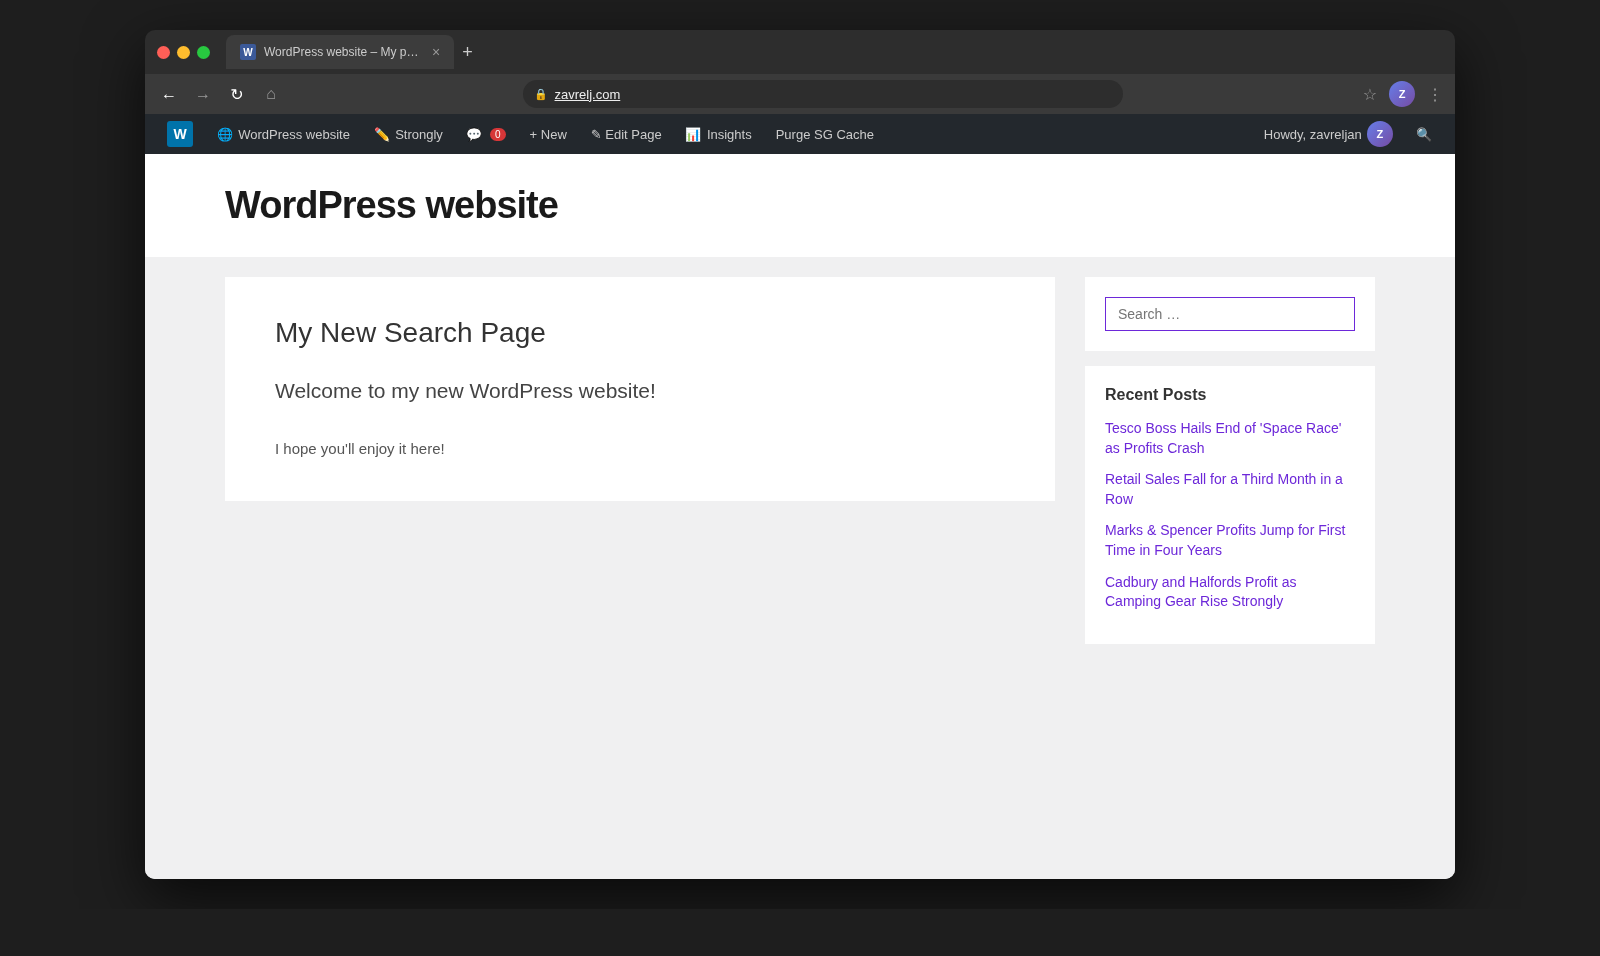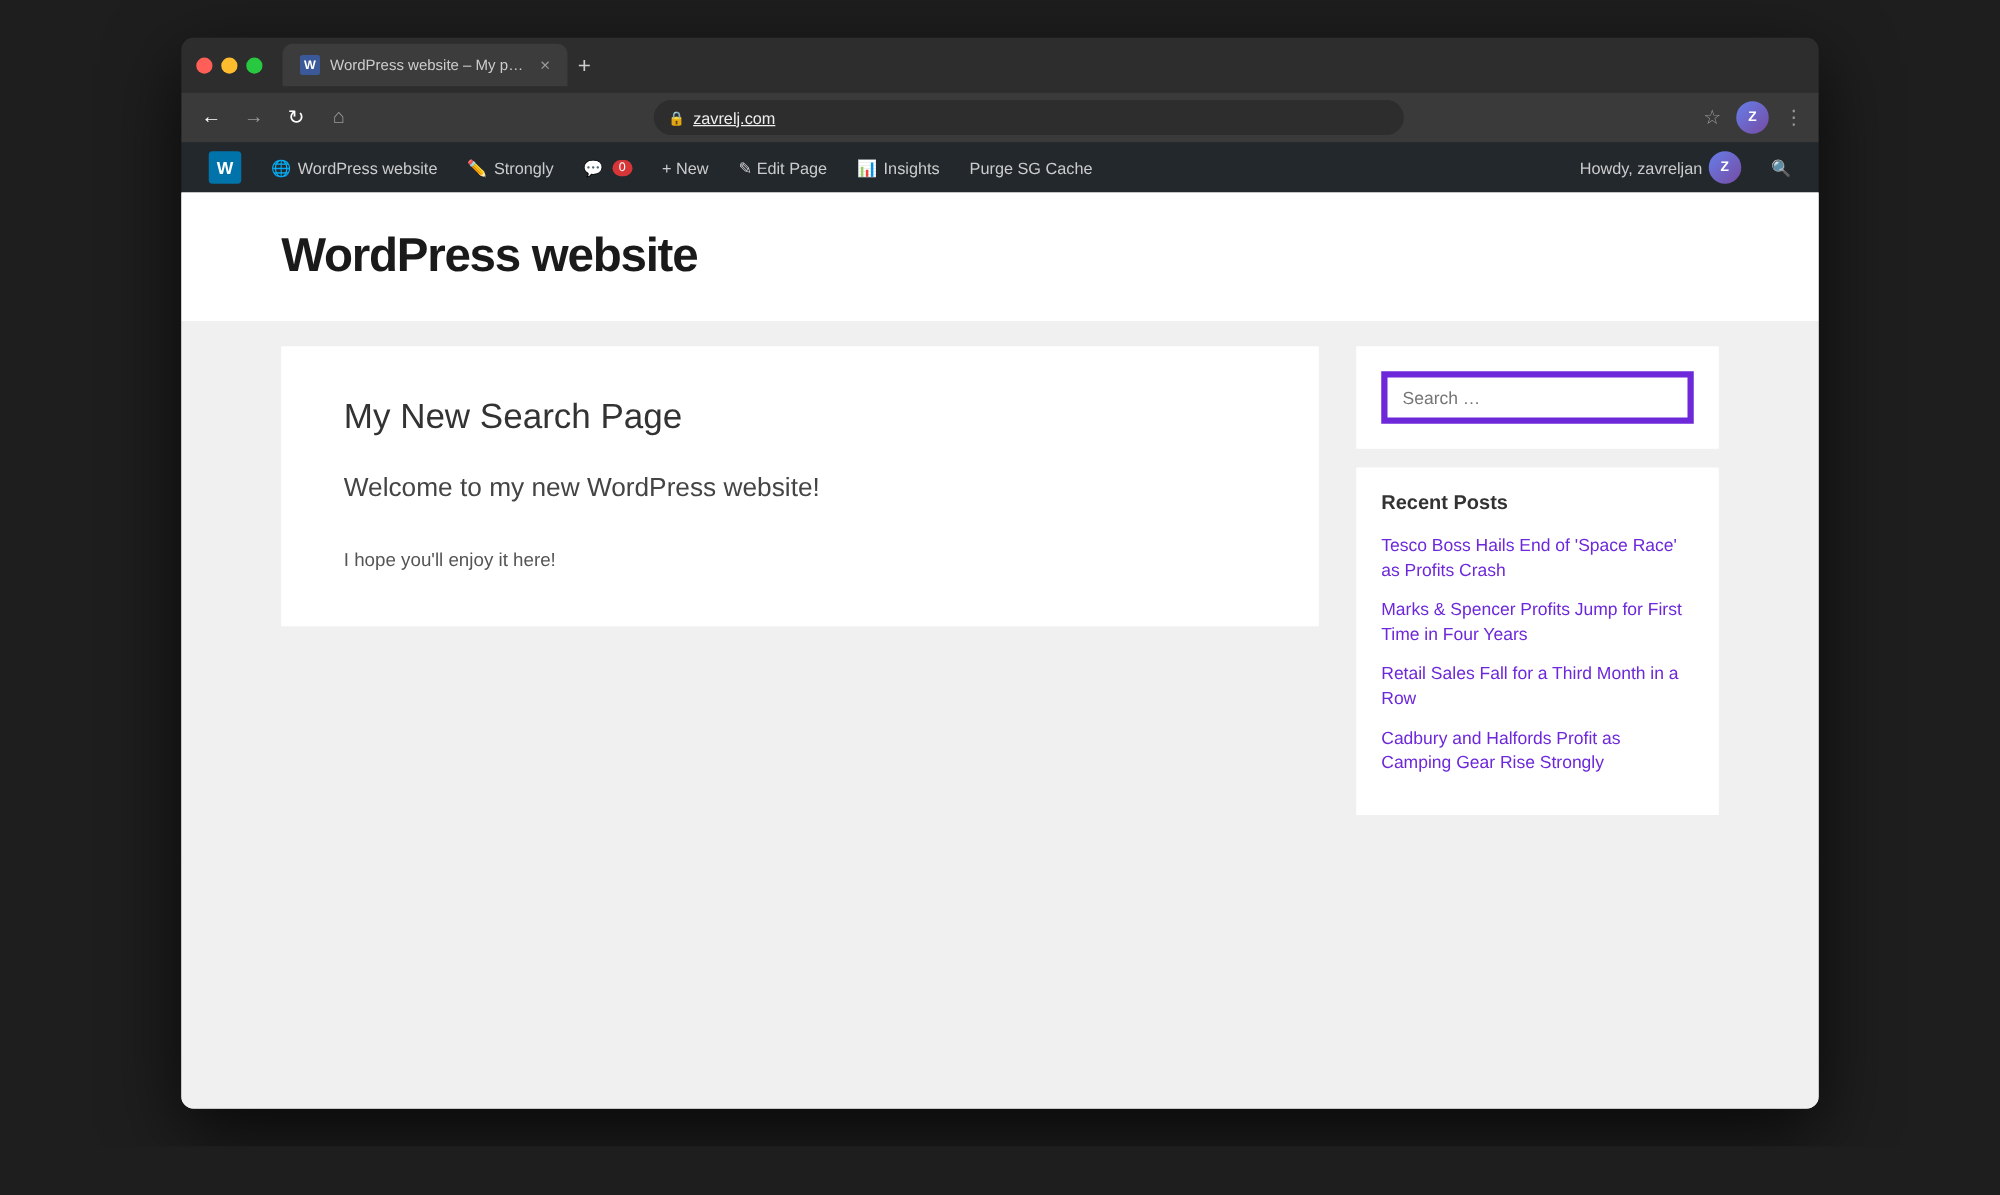--- a/index.html
+++ b/index.html
@@ -252,21 +252,21 @@
     }
 
     .sidebar-widget {
       background: #fff;
       margin-bottom: 15px;
       padding: 20px;
     }
 
     .search-input {
       width: 100%;
-      border: 5px solid #6d28d9;
+      border: 1px solid #6d28d9;
       padding: 8px 12px;
       font-size: 14px;
       color: #be185d;
       outline: none;
     }
 
     .widget-title {
       font-size: 16px;
       font-weight: 600;
       color: #333;
@@ -409,24 +409,24 @@
           <input type="text" class="search-input" placeholder="Search …" style="">
         </div>
 
         <div class="sidebar-widget">
           <h3 class="widget-title">Recent Posts</h3>
           <ul class="recent-posts-list">
             <li>
               <a href="#">Tesco Boss Hails End of 'Space Race' as Profits Crash</a>
             </li>
             <li>
-              <a href="#">Marks &amp; Spencer Profits Jump for First Time in Four Years</a>
+              <a href="#">Retail Sales Fall for a Third Month in a Row</a>
             </li>
             <li>
-              <a href="#">Retail Sales Fall for a Third Month in a Row</a>
+              <a href="#">Marks &amp; Spencer Profits Jump for First Time in Four Years</a>
             </li>
             <li>
               <a href="#">Cadbury and Halfords Profit as Camping Gear Rise Strongly</a>
             </li>
           </ul>
         </div>
 
       </aside>
     </div>
 

